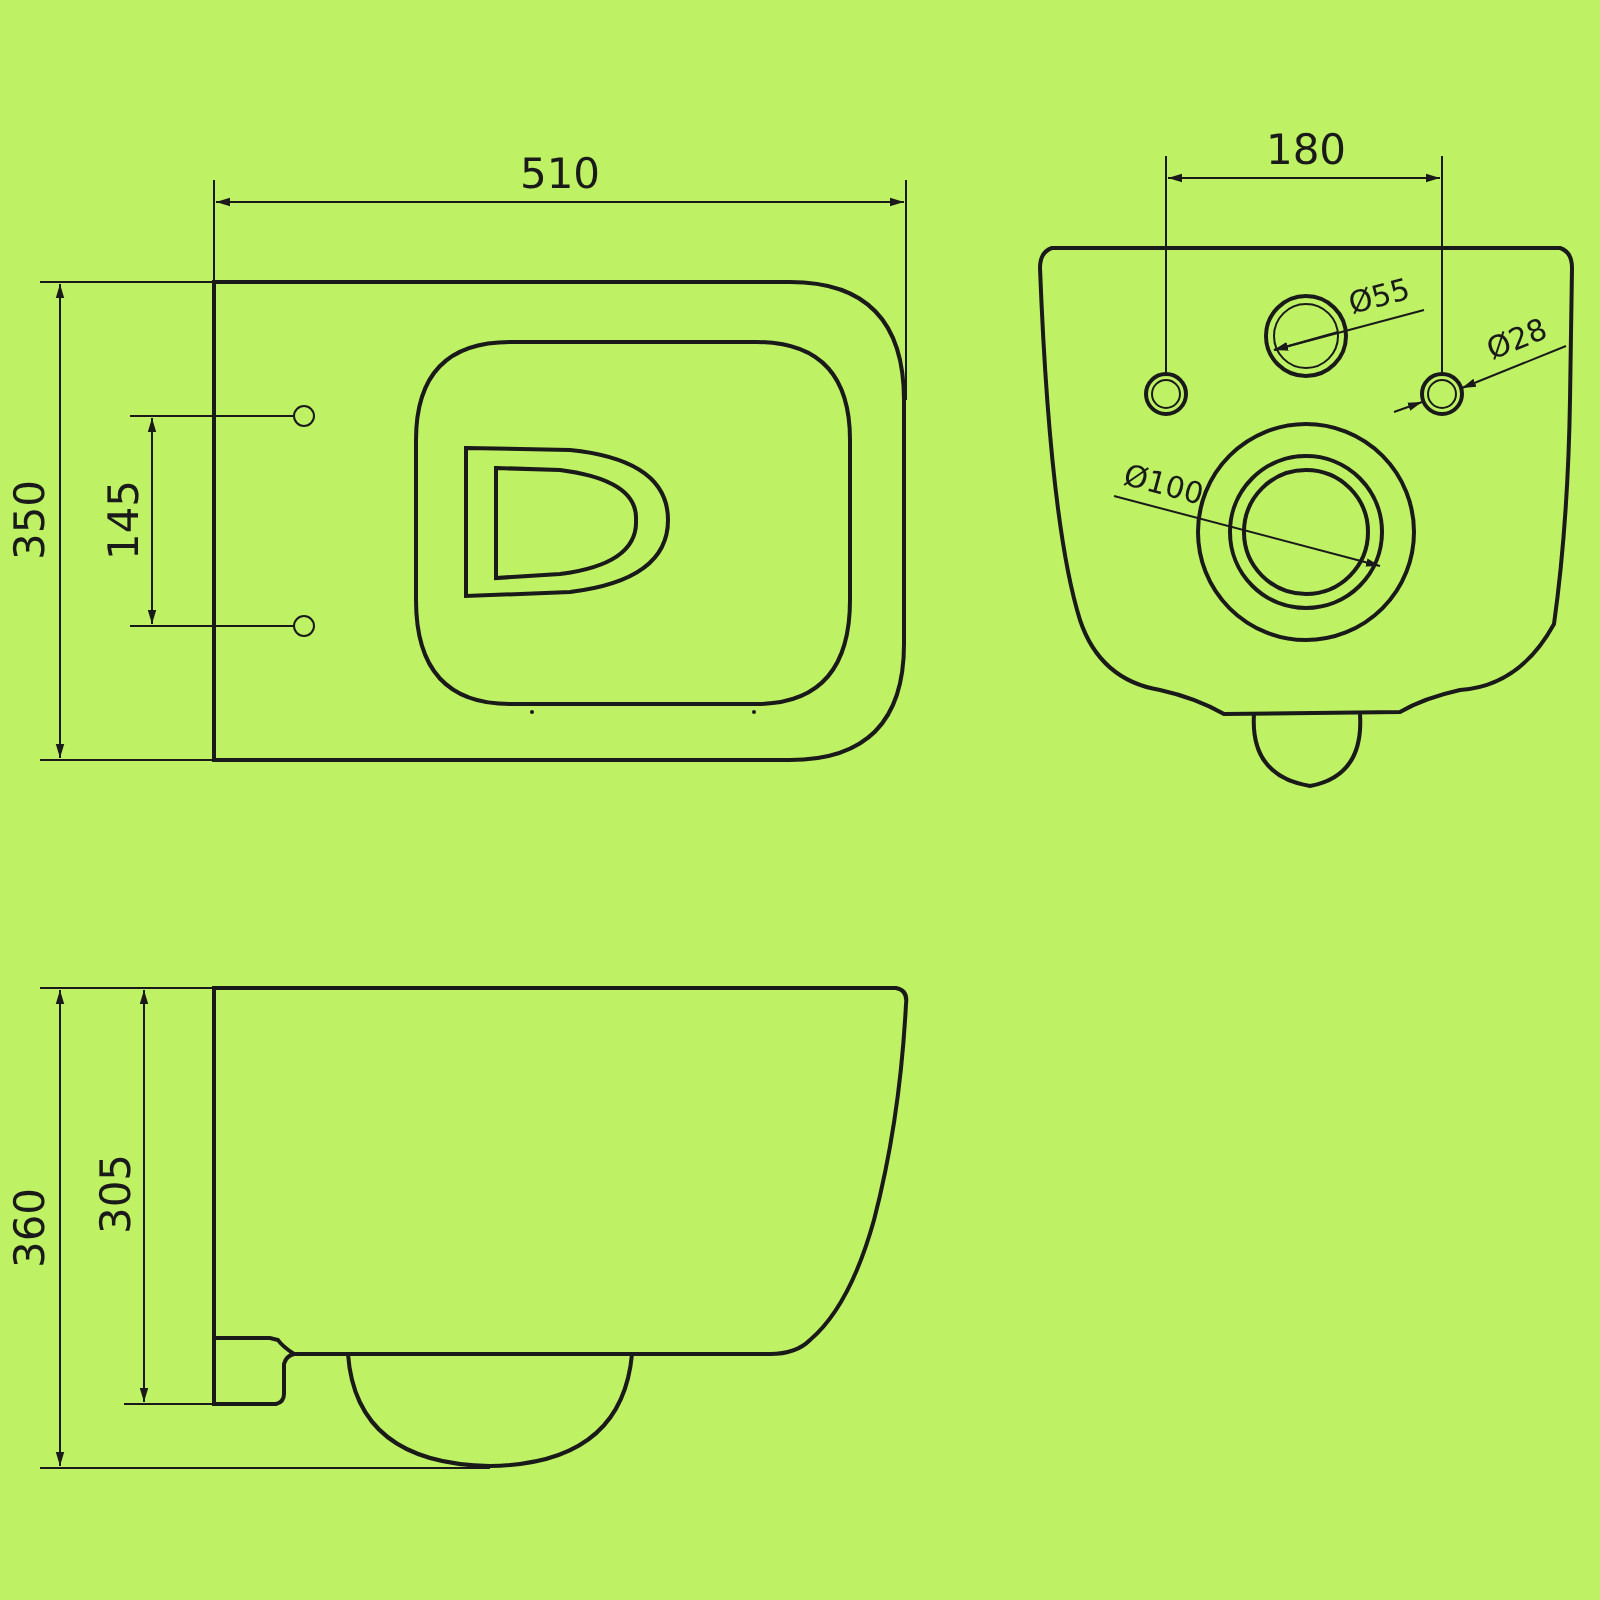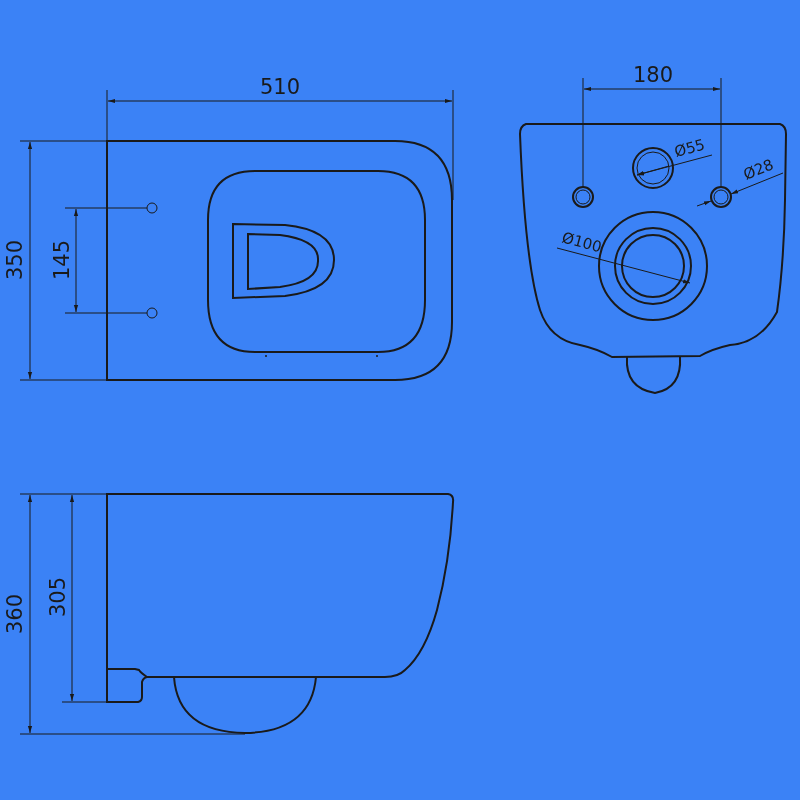--- a/index.html
+++ b/index.html
@@ -1,16 +1,16 @@
 <!DOCTYPE html>
 <html><head>
 <meta charset="utf-8">
 <style>
   html,body{margin:0;padding:0;background:#fff;}
-  #canvas{position:relative;width:800px;height:800px;overflow:hidden;background:#3b82f6;}
+  #canvas{position:relative;width:800px;height:800px;overflow:hidden;background:#bef264;}
   svg{position:absolute;left:0;top:0;}
   .ol{fill:none;stroke:#1a1a1a;stroke-width:2;}
   .th{fill:none;stroke:#1a1a1a;stroke-width:1;}
   .dim{font-family:"DejaVu Sans",sans-serif;font-size:21px;fill:#1a1a1a;}
   .dims{font-family:"DejaVu Sans",sans-serif;font-size:15px;fill:#1a1a1a;}
 </style>
 </head>
 <body>
 
 <div id="canvas">

